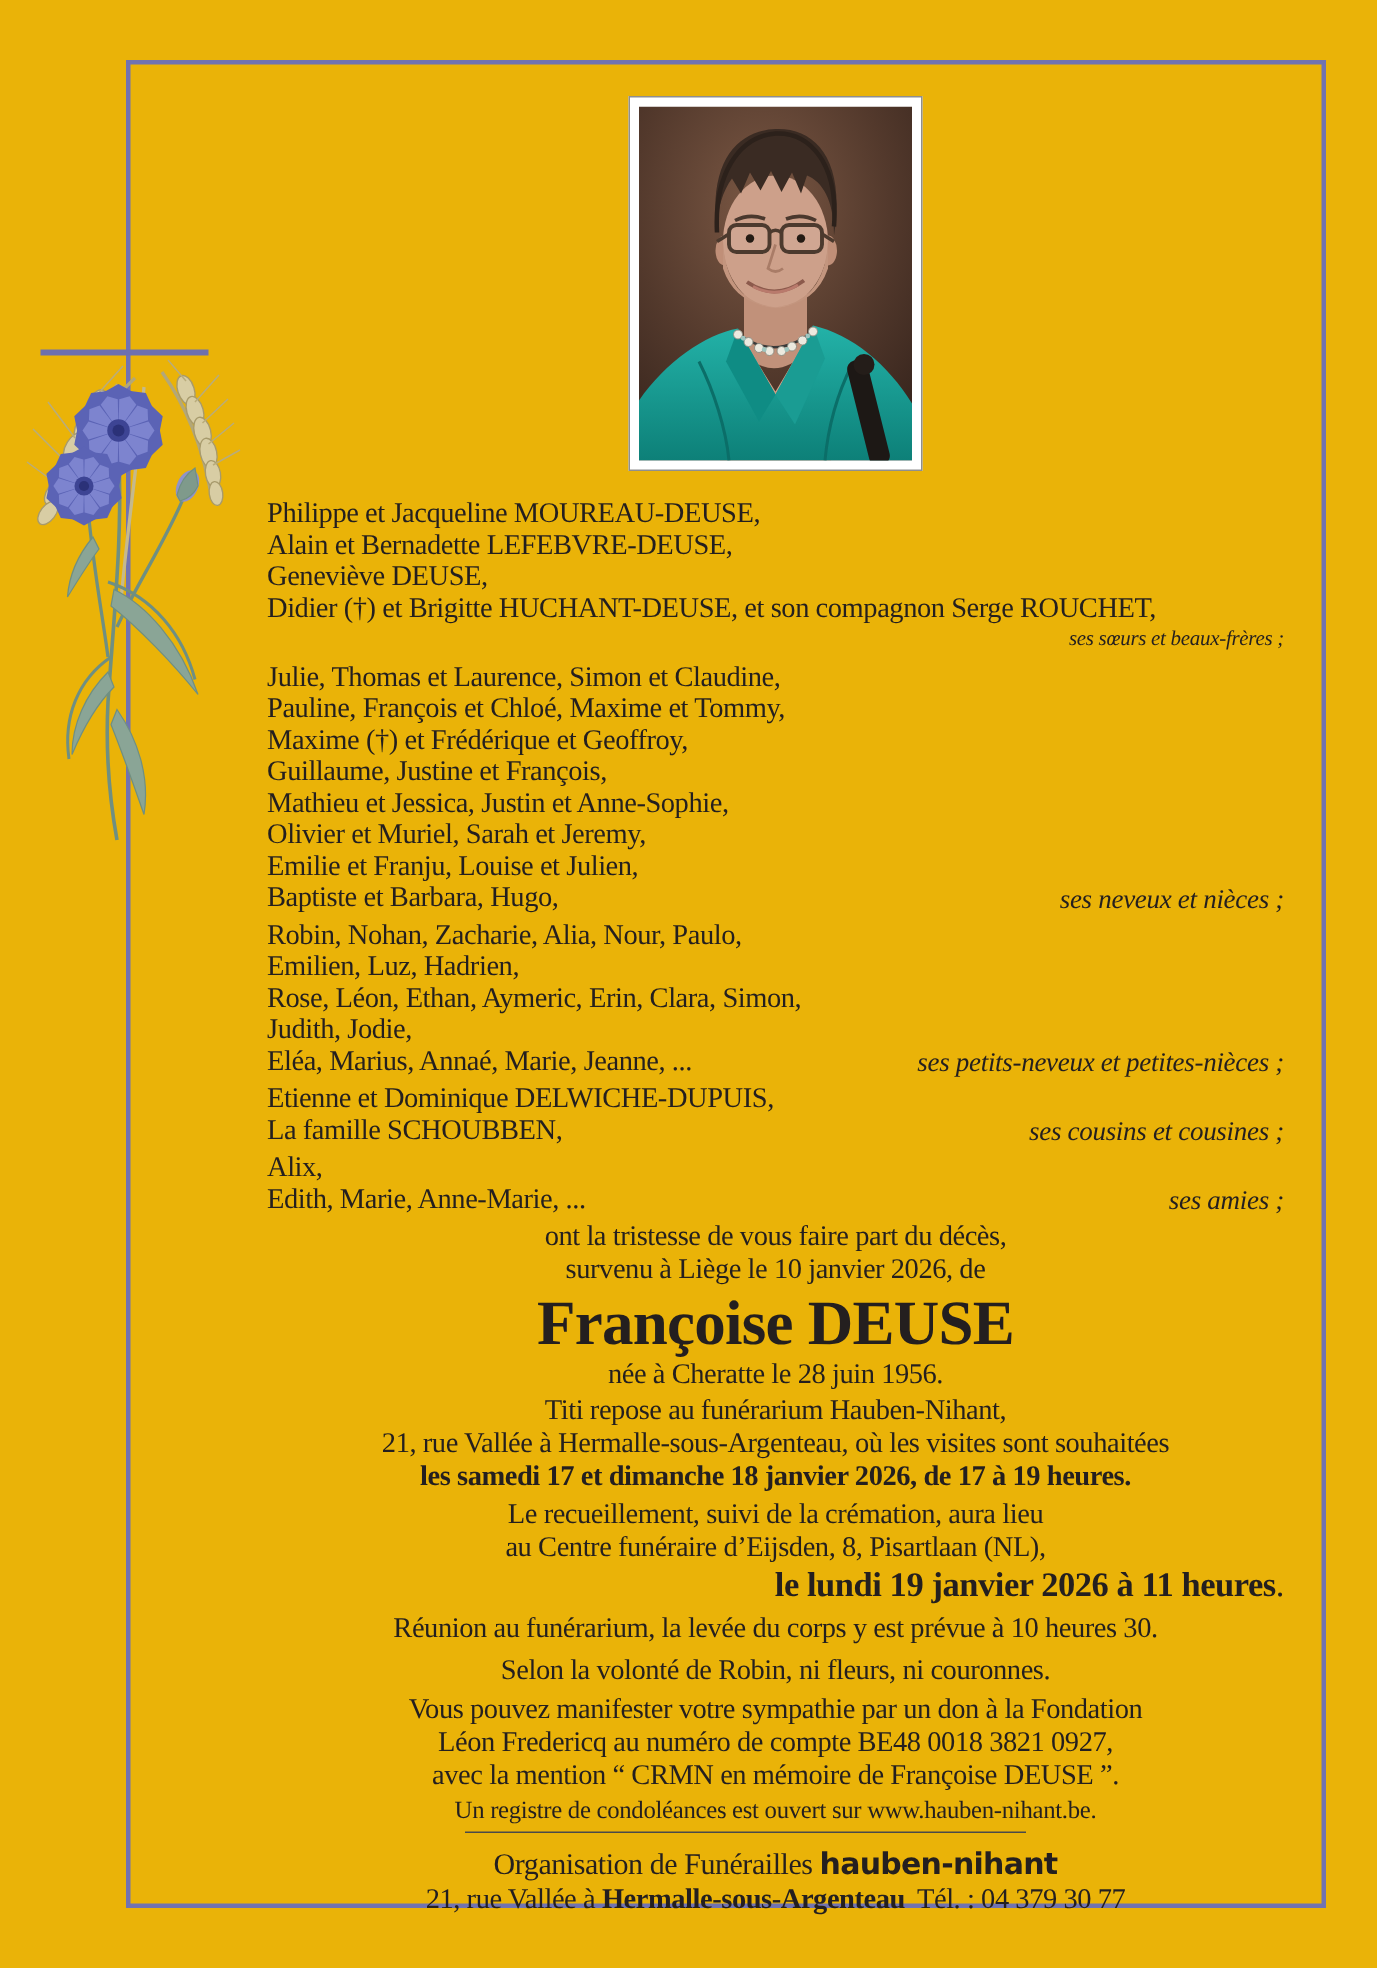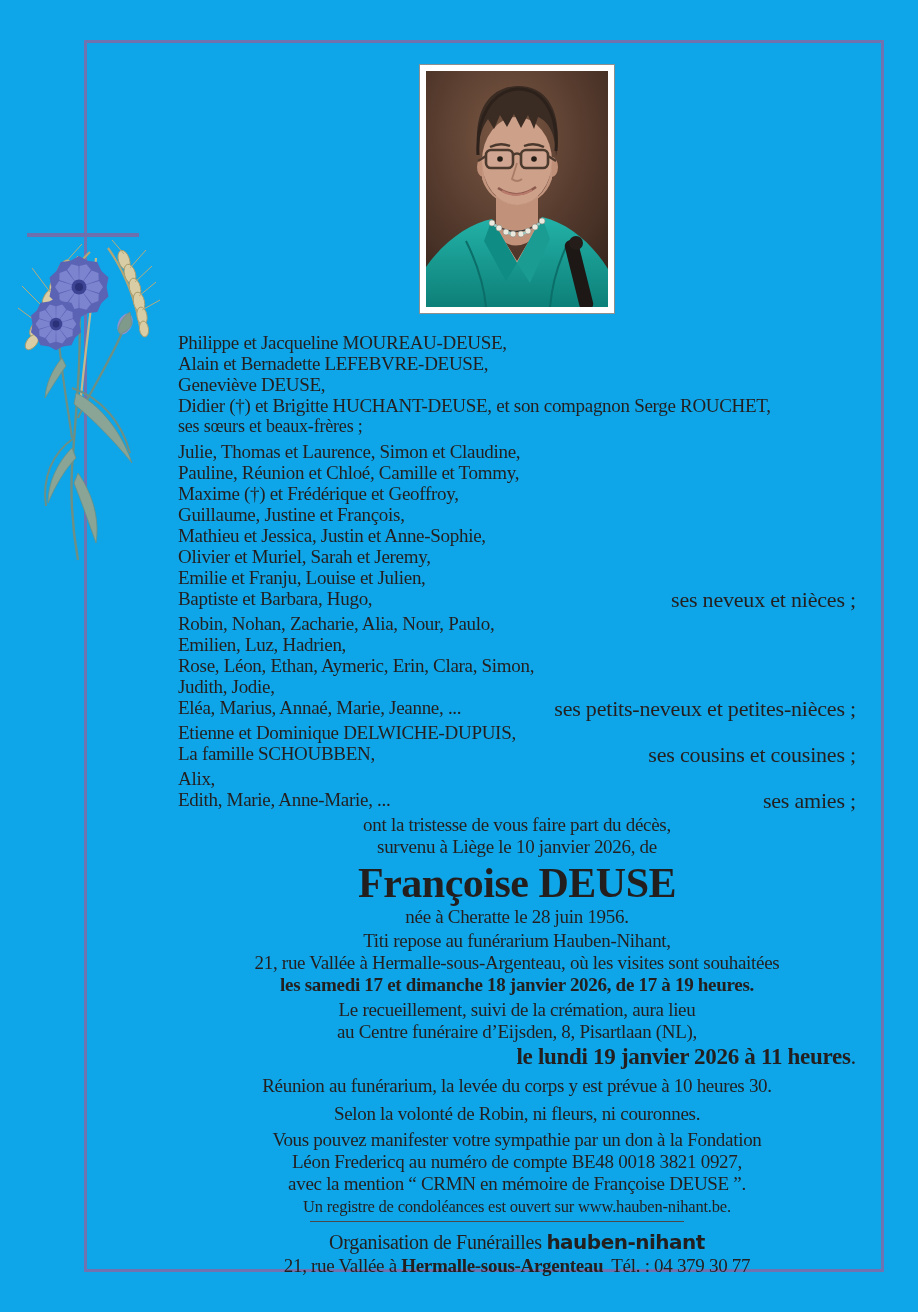--- a/index.html
+++ b/index.html
@@ -1,31 +1,31 @@
 <!DOCTYPE html>
 <html><head>
 <meta charset="utf-8">
 <style>
   html,body{margin:0;padding:0;}
   body{width:918px;height:1312px;background:#ffffff;font-family:"Liberation Serif",serif;}
-  .page{position:relative;width:918px;height:1312px;background:#0ea5e9;overflow:hidden;}
+  .page{position:relative;width:918px;height:1312px;background:#eab308;overflow:hidden;}
 
   .frame{position:absolute;left:84px;top:40px;width:794px;height:1226px;border:3px solid #7173b1;}
   .crossbar{position:absolute;left:27px;top:233px;width:112px;height:4px;background:#6e70ae;}
   .flowers{position:absolute;left:12px;top:238px;width:156px;height:336px;}
 
   .photo-frame{position:absolute;left:419px;top:64px;width:182px;height:236px;padding:6px;
                border:1px solid #8f8f8f;background:#fff;}
   .photo-frame svg{display:block;}
 
   .content{position:absolute;left:178px;top:332px;width:678px;color:#241f1f;}
   .nline{font-size:19px;line-height:21px;letter-spacing:-0.3px;white-space:nowrap;}
   .names-block{position:relative;margin-bottom:4px;}
-  .relation-own{text-align:left;font-size:18px;letter-spacing:-0.2px;}
-  .relation-abs{position:absolute;right:0;bottom:-1px;font-size:22px;
+  .relation-own{text-align:right;font-style:italic;font-size:14px;letter-spacing:-0.2px;}
+  .relation-abs{position:absolute;right:0;bottom:-1px;font-style:italic;font-size:18px;
                 line-height:21px;letter-spacing:-0.2px;}
   .centered{text-align:center;}
   .an-line{font-size:19px;line-height:22px;letter-spacing:-0.3px;}
   .deceased-name{font-size:42px;font-weight:bold;line-height:46px;letter-spacing:-0.5px;margin-top:2px;text-align:center;}
   .birth-line{font-size:19px;line-height:21px;letter-spacing:-0.3px;}
   .para{margin-top:3px;}
   .p-line{font-size:19px;line-height:22px;letter-spacing:-0.3px;}
   .p-bold{font-weight:bold;}
   .big-bold{font-size:23px;line-height:28px;font-weight:bold;letter-spacing:-0.3px;text-align:right;}
   .big-bold .normal-dot{font-weight:normal;}
@@ -229,21 +229,21 @@
     <div class="names-block">
       <div class="nline">Philippe et Jacqueline MOUREAU-DEUSE,</div>
       <div class="nline">Alain et Bernadette LEFEBVRE-DEUSE,</div>
       <div class="nline">Geneviève DEUSE,</div>
       <div class="nline">Didier (†) et Brigitte HUCHANT-DEUSE, et son compagnon Serge ROUCHET,</div>
       <div class="nline relation-own">ses sœurs et beaux-frères ;</div>
     </div>
 
     <div class="names-block">
       <div class="nline">Julie, Thomas et Laurence, Simon et Claudine,</div>
-      <div class="nline">Pauline, Réunion et Chloé, Camille et Tommy,</div>
+      <div class="nline">Pauline, François et Chloé, Maxime et Tommy,</div>
       <div class="nline">Maxime (†) et Frédérique et Geoffroy,</div>
       <div class="nline">Guillaume, Justine et François,</div>
       <div class="nline">Mathieu et Jessica, Justin et Anne-Sophie,</div>
       <div class="nline">Olivier et Muriel, Sarah et Jeremy,</div>
       <div class="nline">Emilie et Franju, Louise et Julien,</div>
       <div class="nline">Baptiste et Barbara, Hugo,</div>
       <div class="relation-abs">ses neveux et nièces ;</div>
     </div>
 
     <div class="names-block">

